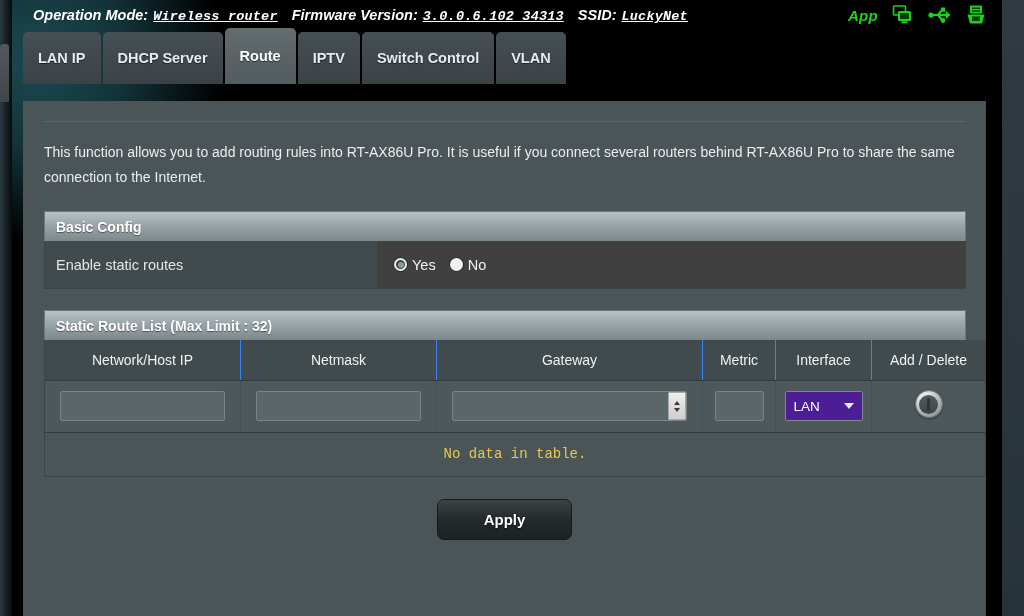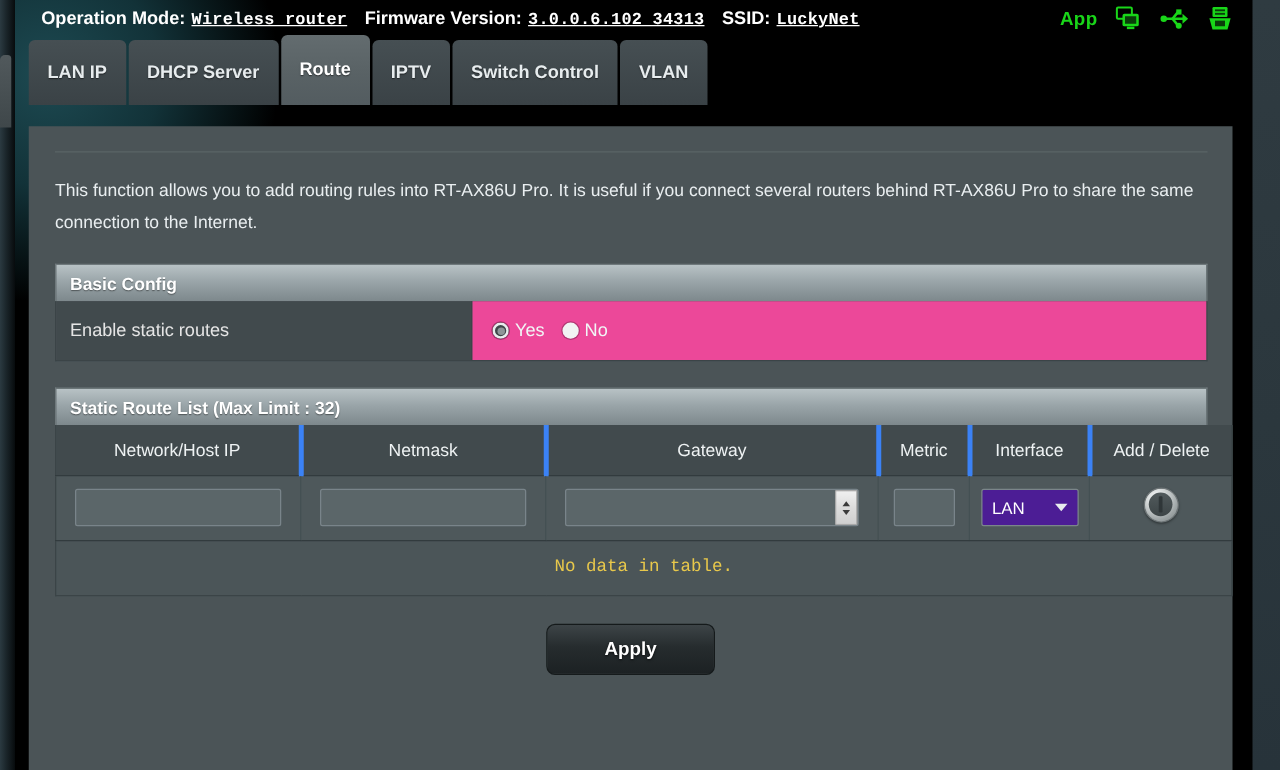--- a/index.html
+++ b/index.html
@@ -56,20 +56,21 @@
 
   
   .topbar {
     position: absolute;
     left: 0; top: 0;
     width: 1024px; height: 36px;
     color: #ffffff;
     font-size: 14.5px;
     font-weight: bold;
     z-index: 6;
+    font-style: italic;
   }
   .topbar-inner {
     position: absolute;
     left: 33px; top: 7px;
     display: flex;
     align-items: baseline;
     white-space: nowrap;
   }
   .tb-label { color: #ffffff; margin-right: 5px; }
   .tb-value {
@@ -191,21 +192,21 @@
     color: #e5e5e5;
     background: #414a4d;
     border-right: 1px solid #3b4447;
   }
   .bc-val {
     flex: 1;
     min-height: 47px;
     display: flex;
     align-items: center;
     padding-left: 16px;
-    background: #ec4899;
+    background: #404040;
   }
   .radio-grp { display: flex; align-items: center; gap: 14px; }
   .radio-item { display: flex; align-items: center; gap: 5px; }
   .radio {
     width: 13px; height: 13px;
     border-radius: 50%;
     background: #f1f3f3;
     box-shadow: 0 0 0 1px rgba(0,0,0,0.25);
     position: relative;
     flex: none;
@@ -231,21 +232,21 @@
     border-collapse: collapse;
     width: 100%;
     table-layout: fixed;
   }
   .rt-table th {
     background: #414a4d;
     color: #eef2f3;
     font-size: 14px;
     font-weight: normal;
     height: 40px;
-    border-right: 4px solid #3b82f6;
+    border-right: 1px solid #3b82f6;
     border-bottom: 1px solid #323b3e;
     text-align: center;
   }
   .rt-table th:last-child { border-right: none; }
   .rt-table td {
     background: #4e585b;
     height: 52px;
     border-right: 1px solid #445053;
     border-bottom: 1px solid #323b3e;
     text-align: center;

